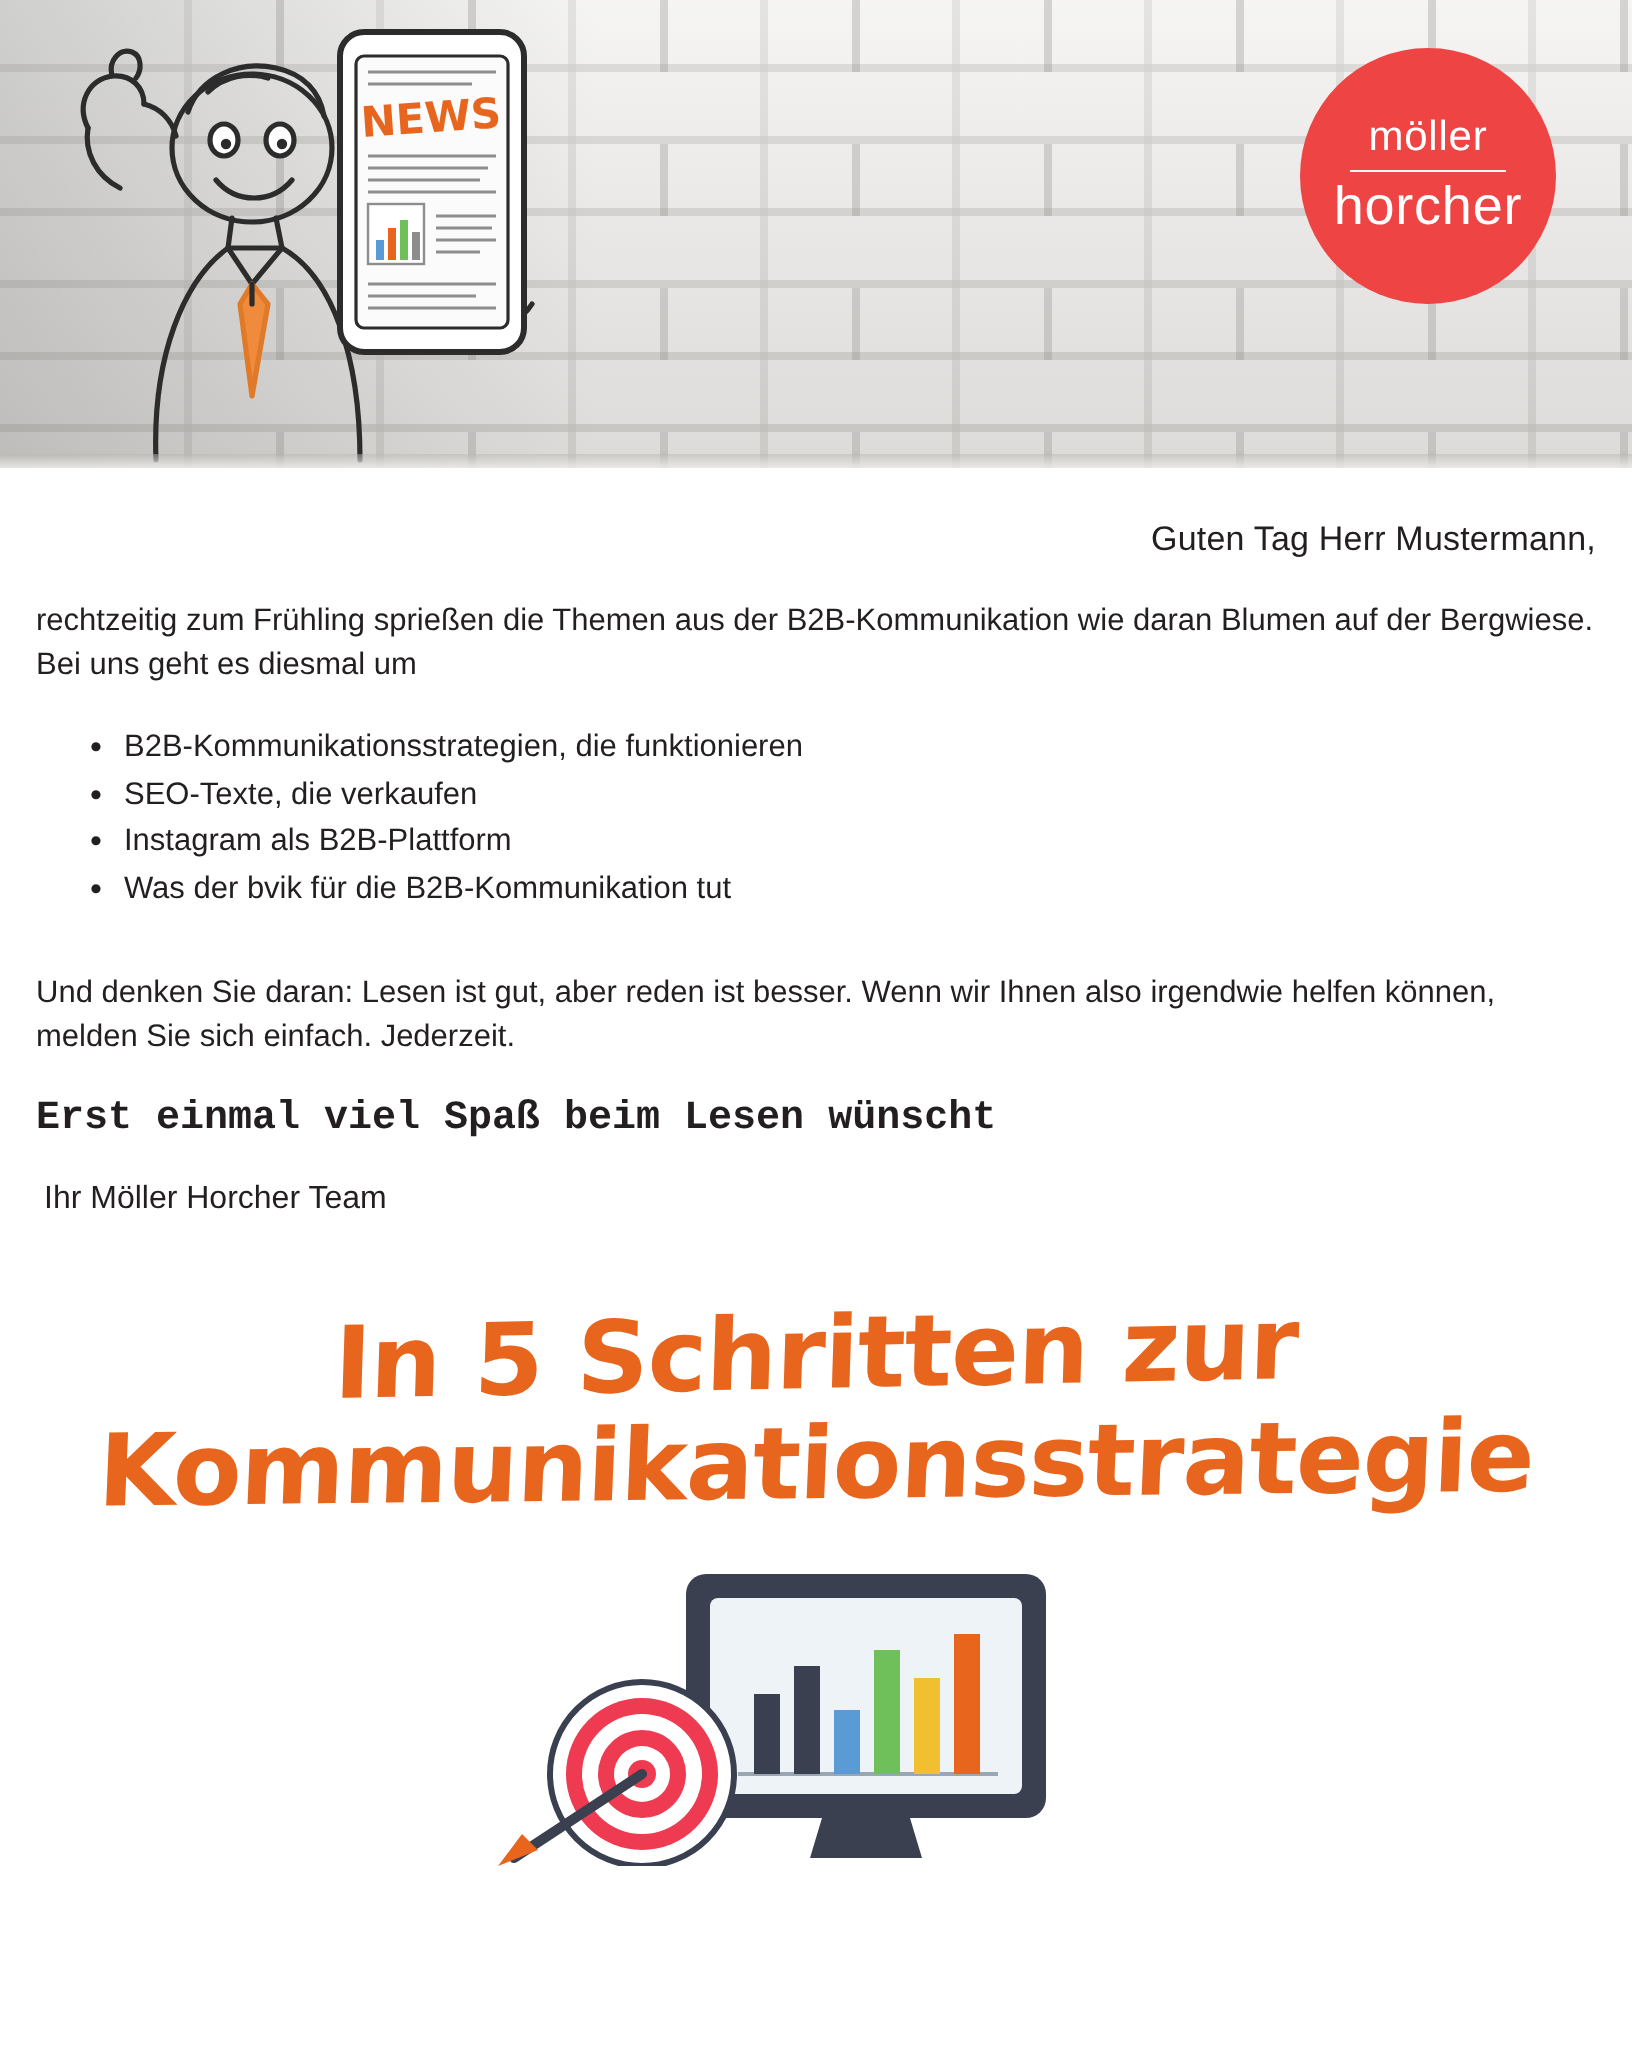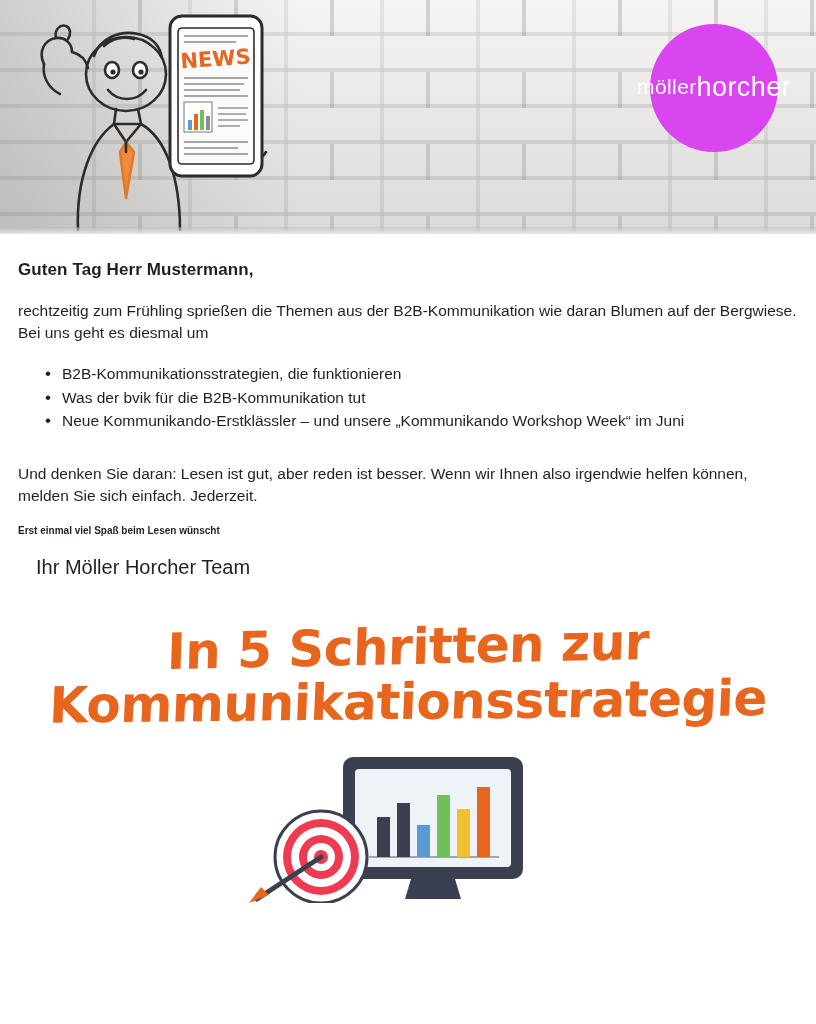--- a/index.html
+++ b/index.html
@@ -90,23 +90,23 @@
   }
 
   
   .logo {
     position: absolute;
     right: 38px;
     top: 24px;
     width: 128px;
     height: 128px;
     border-radius: 50%;
-    background: #d946ef;
+    background: #ef4444;
     display: flex;
-    flex-direction: row;
+    flex-direction: column;
     align-items: center;
     justify-content: center;
     color: #ffffff;
   }
   .logo-line1 {
     font-size: 21px;
     letter-spacing: 0.4px;
     line-height: 1.1;
     padding-bottom: 3px;
   }
@@ -121,23 +121,24 @@
     letter-spacing: 0.4px;
     line-height: 1.1;
   }
 
   
   .content {
     padding: 26px 18px 0 18px;
   }
   .greeting {
     font-size: 17px;
-    font-weight: bold;
+    font-weight: normal;
     margin: 0 0 20px 0;
     letter-spacing: 0.1px;
+    text-align: right;
   }
   .para {
     font-size: 15.5px;
     line-height: 1.42;
     margin: 0 0 18px 0;
     max-width: 790px;
   }
   ul.bullets {
     margin: 0 0 30px 0;
     padding-left: 42px;
@@ -150,27 +151,28 @@
     padding-left: 2px;
   }
   ul.bullets li::before {
     content: "\2022";
     position: absolute;
     left: -15px;
     top: -1px;
     font-size: 17px;
   }
   .closing-bold {
-    font-size: 10px;
+    font-size: 20px;
     font-weight: bold;
     margin: 0 0 20px 0;
+    font-family: Liberation Mono, monospace;
   }
   .signature {
-    font-size: 20px;
-    margin: 18px;
+    font-size: 16px;
+    margin: 4px;
   }
 
   
   .teaser {
     margin-top: 44px;
     text-align: center;
     position: relative;
   }
   .teaser-title {
     color: #e8651e;
@@ -288,22 +290,23 @@
   </div>
 
   <div class="content">
 
     <p class="greeting">Guten Tag Herr Mustermann,</p>
 
     <p class="para">rechtzeitig zum Frühling sprießen die Themen aus der B2B-Kommunikation wie daran Blumen auf der Bergwiese. Bei uns geht es diesmal um</p>
 
     <ul class="bullets">
       <li>B2B-Kommunikationsstrategien, die funktionieren</li>
+      <li>SEO-Texte, die verkaufen</li>
+      <li>Instagram als B2B-Plattform</li>
       <li>Was der bvik für die B2B-Kommunikation tut</li>
-      <li>Neue Kommunikando-Erstklässler – und unsere „Kommunikando Workshop Week“ im Juni</li>
     </ul>
 
     <p class="para">Und denken Sie daran: Lesen ist gut, aber reden ist besser. Wenn wir Ihnen also irgendwie helfen können, melden Sie sich einfach. Jederzeit.</p>
 
     <p class="closing-bold">Erst einmal viel Spaß beim Lesen wünscht</p>
 
     <p class="signature">Ihr Möller Horcher Team</p>
 
     <div class="teaser">
       <div class="teaser-title">

